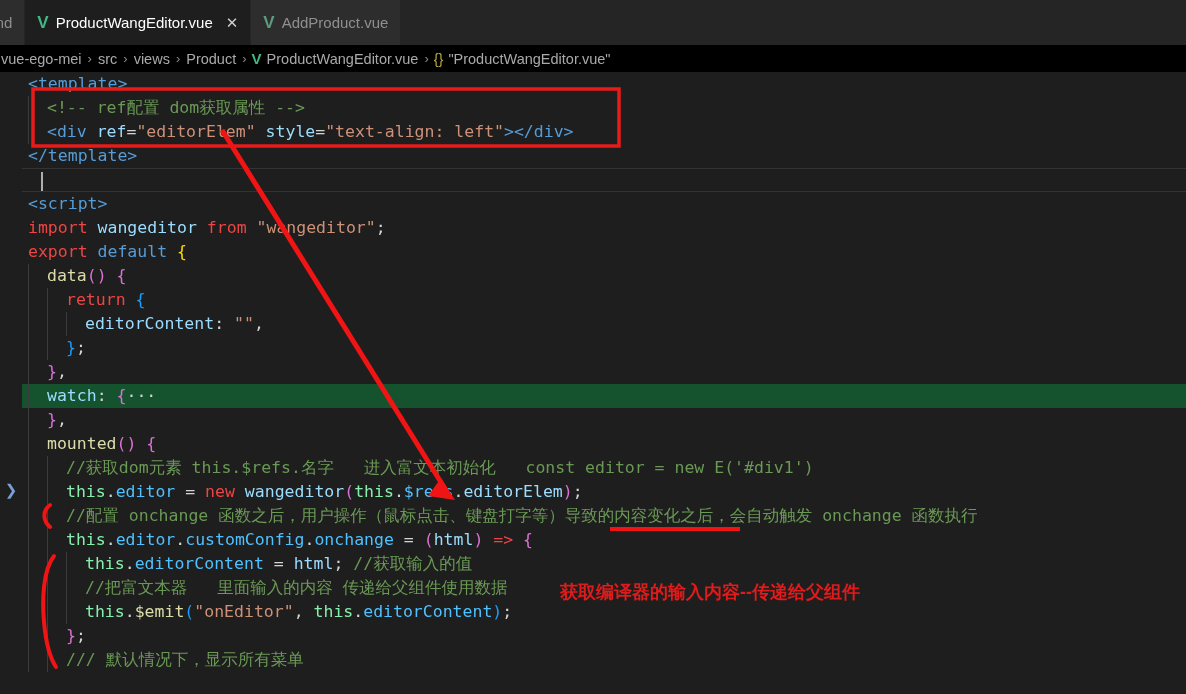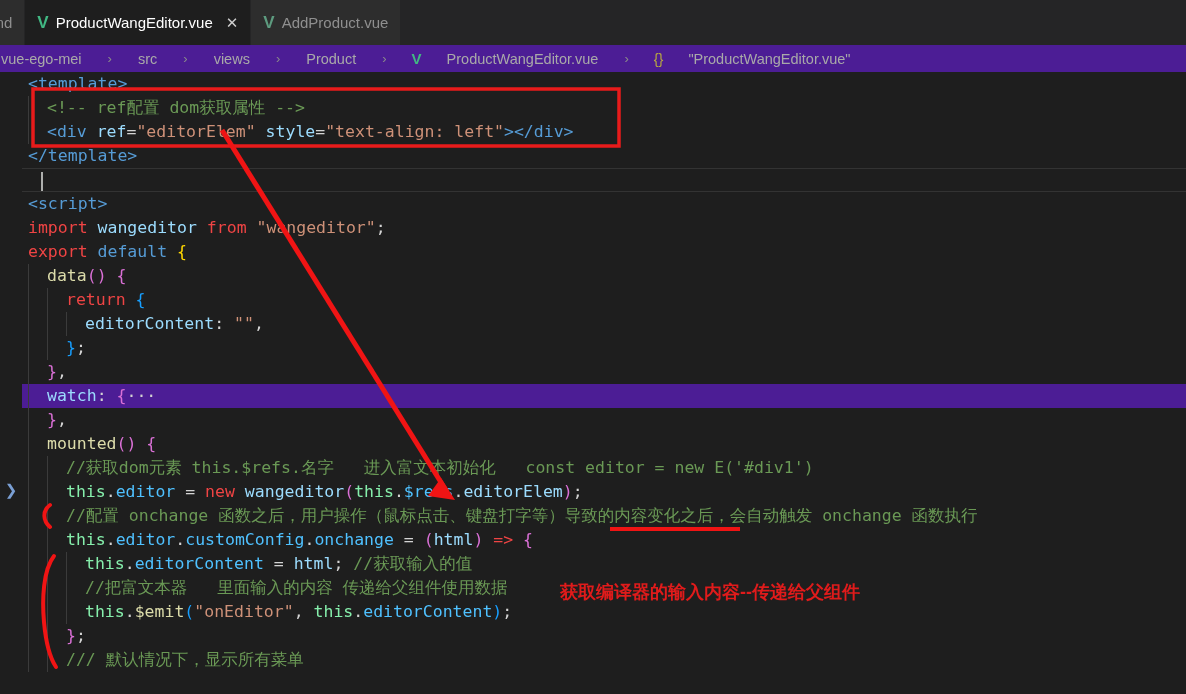--- a/index.html
+++ b/index.html
@@ -52,30 +52,29 @@
     margin-left:6px;
     font-size:15px;
     color:#cfcfcf;
     line-height:1;
   }
   .tab-partial{ padding-left:0; margin-left:-46px; }
 
   
   .breadcrumb{
     height:27px;
-    background:#4c1d95;
+    background:#000000;
     display:flex;
     align-items:center;
     font-family:"Liberation Sans", sans-serif;
     font-size:14.5px;
     color:#a9a9a9;
     padding-left:0;
     white-space:nowrap;
     overflow:hidden;
-    gap:20px;
   }
   .breadcrumb .crumb{ padding:0 1px; cursor:pointer;}
   .breadcrumb .sep{ color:#8a8a8a; padding:0 5px; font-size:13px;}
   .breadcrumb .bvue{ color:#41b883; font-weight:bold; font-size:15px; padding-right:4px;}
   .breadcrumb .bbrace{ color:#b5a642; padding-right:4px;}
 
   
   .editor{
     position:relative;
     height:622px;
@@ -105,21 +104,21 @@
     font-family:"DejaVu Sans Mono", monospace;
     font-size:16.5px;
     line-height:24px;
   }
   .line{
     height:24px;
     white-space:pre;
     position:relative;
     padding-left:6px;
   }
-  .line.folded{ background:#4c1d95; }
+  .line.folded{ background:#14532d; }
   .line.current{
     border-top:1px solid #333;
     border-bottom:1px solid #333;
     height:24px;
   }
   .indent{
     display:inline-block;
     border-left:1px solid #3b3b3b;
     height:24px;
     vertical-align:top;

